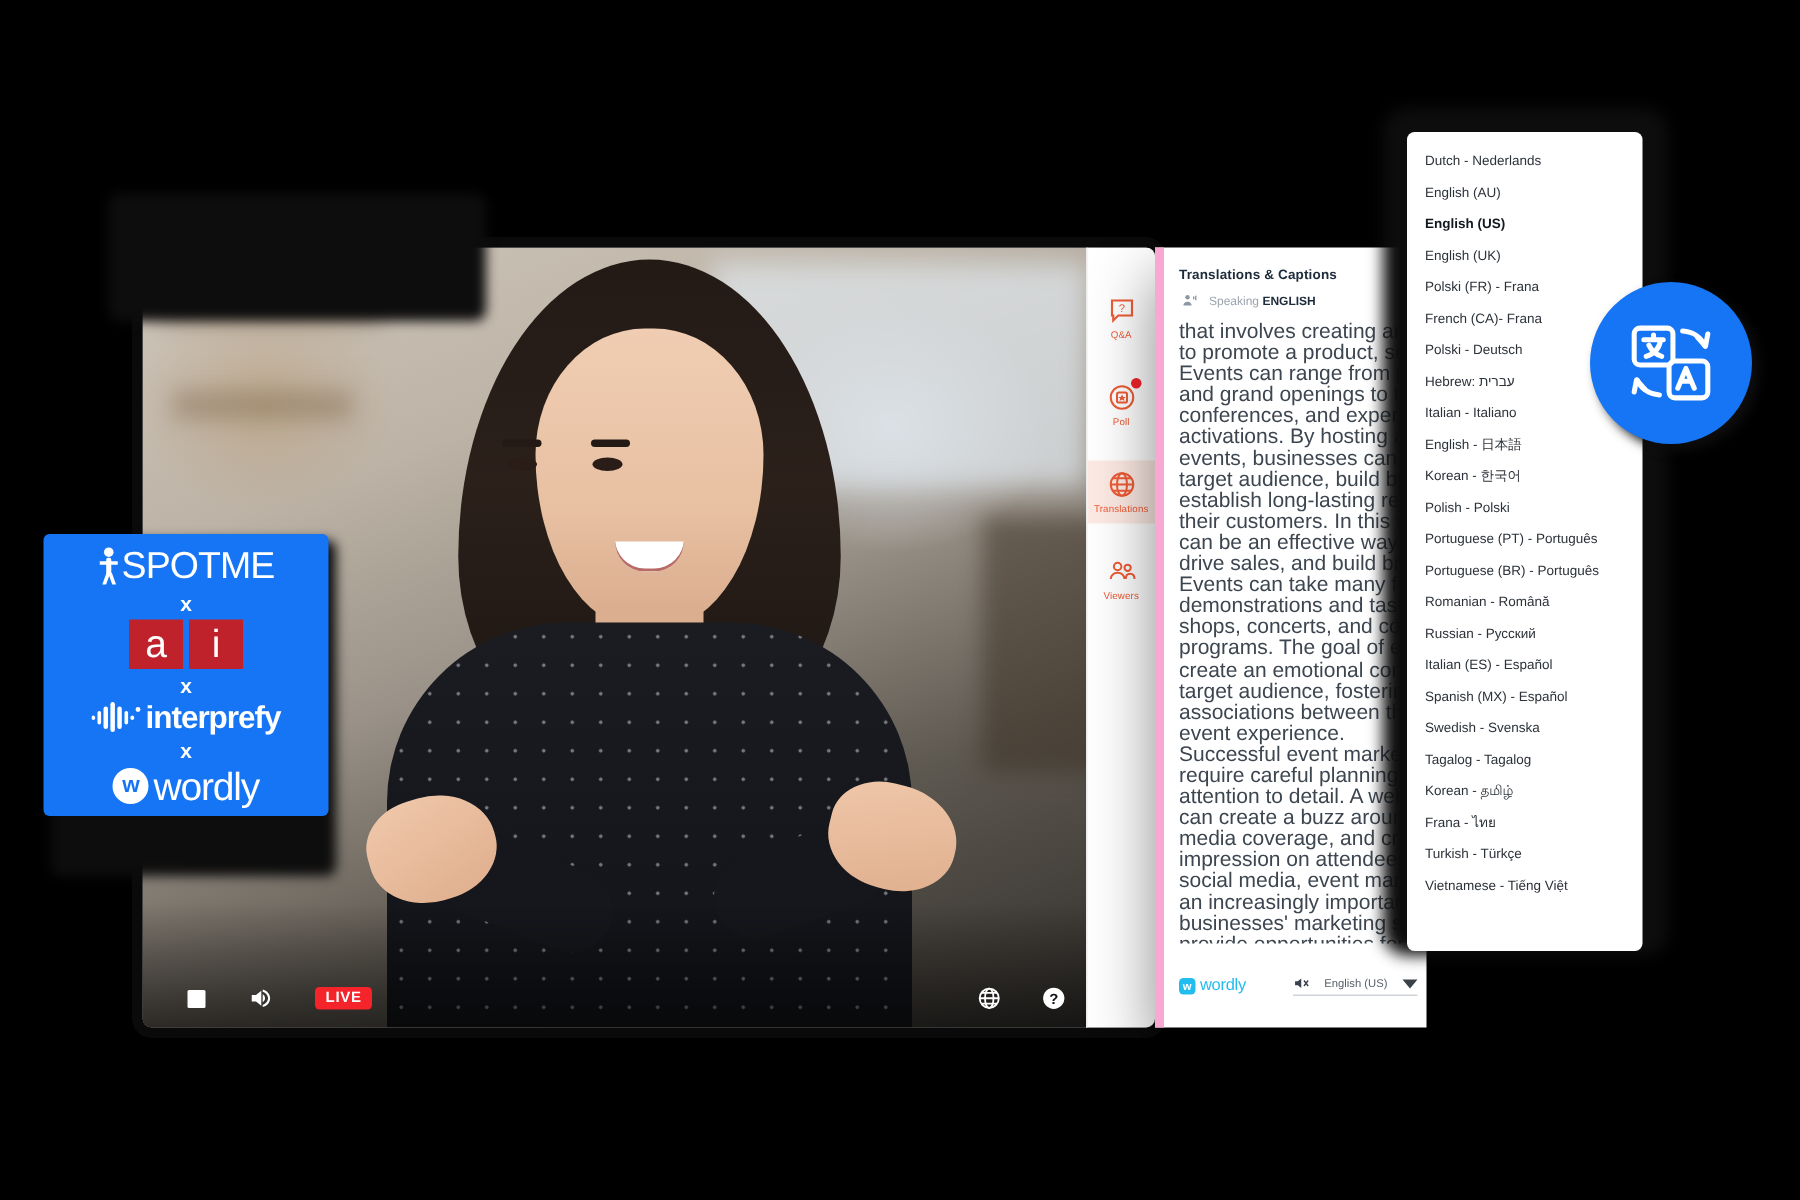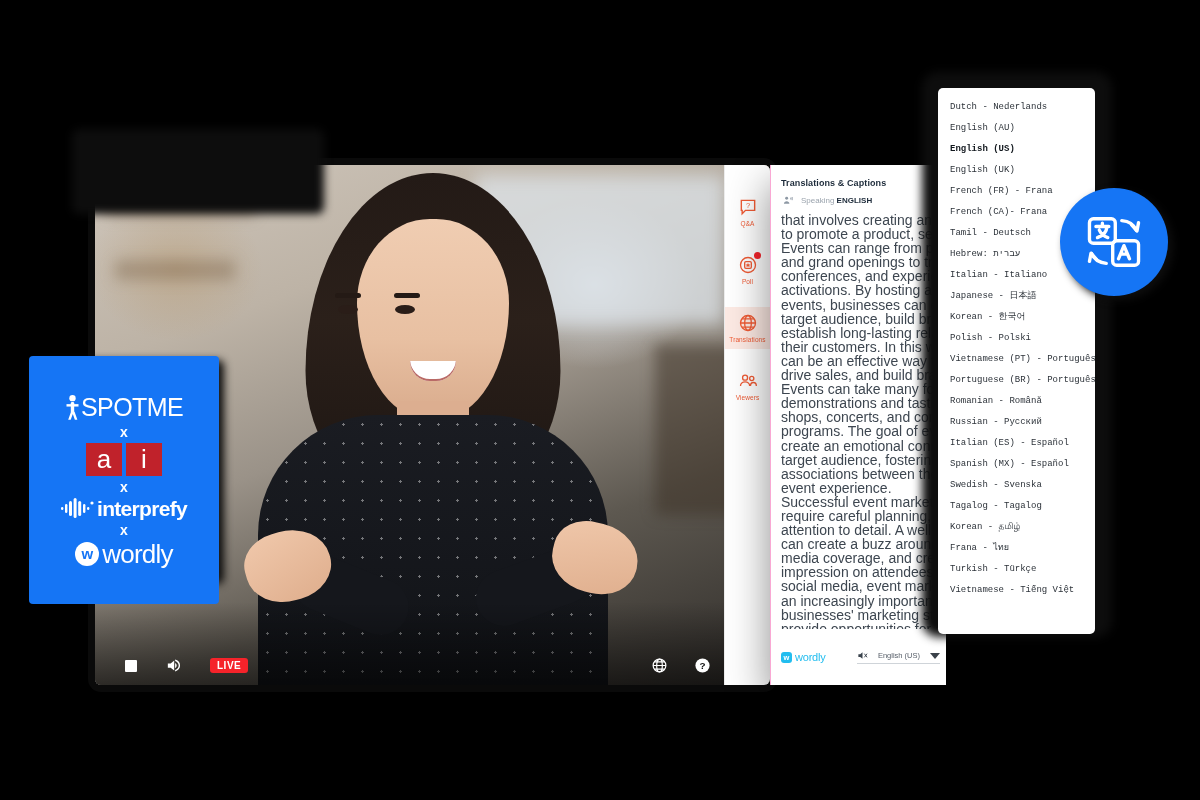--- a/index.html
+++ b/index.html
@@ -94,21 +94,21 @@
   .rail-item{width:45px;display:flex;flex-direction:column;align-items:center;gap:3px;padding:6px 0;position:relative;}
   .rail-item.active{background:#fdeae4;}
   .rail-ic{width:20px;height:20px;color:#ef5b35;}
   .rail-ic svg{width:100%;height:100%;display:block;}
   .rail-lbl{font-size:6.5px;color:#ef5b35;letter-spacing:.1px;}
   .badge-dot{position:absolute;top:3px;right:9px;width:7px;height:7px;border-radius:50%;background:#f5232a;}
 
   
   .panel{
     position:absolute;left:770px;top:165px;width:175px;height:520px;
-    background:#fff;border-left:1px solid #f9a8d4;
+    background:#fff;border-left:6px solid #f9a8d4;
     box-shadow:0 18px 40px rgba(0,0,0,.45);
     z-index:20;display:flex;flex-direction:column;overflow:hidden;
   }
   .panel-title{font-size:9px;font-weight:bold;color:#1d2b3a;padding:13px 0 7px 10px;letter-spacing:.1px;}
   .speaking{display:flex;align-items:center;gap:7px;padding:0 0 7px 12px;}
   .sp-ic{width:11px;height:11px;color:#8d98a4;}
   .sp-ic svg{width:100%;height:100%;display:block;}
   .sp-txt{font-size:8px;color:#9aa3ad;}
   .sp-txt b{color:#1d2b3a;}
   .transcript{
@@ -132,21 +132,21 @@
     border-radius:16px;
     background:#0d0d0d;
     filter:blur(5px);
     z-index:25;
   }
   .dropdown{
     position:absolute;left:938px;top:88px;width:157px;height:537px;
     background:#fff;border-radius:5px;z-index:26;
     padding:9px 0 0 0;overflow:hidden;
   }
-  .dd-item{font-size:9px;color:#2c3239;padding:4px 0 4px 12px;line-height:13px;white-space:nowrap;font-family:Liberation Mono, monospace;}
+  .dd-item{font-size:9px;color:#2c3239;padding:4px 0 4px 12px;line-height:13px;white-space:nowrap;}
   .dd-item.sel{font-weight:bold;color:#12181e;}
 
   
   .tr-shadow{position:absolute;left:1065px;top:192px;width:108px;height:108px;border-radius:50%;background:#0d0d0d;filter:blur(4px);z-index:27;}
   .tr-circle{
     position:absolute;left:1060px;top:188px;width:108px;height:108px;border-radius:50%;
     background:#1575f5;z-index:28;display:flex;align-items:center;justify-content:center;
   }
   .tr-circle svg{width:62px;height:62px;display:block;}
 
@@ -158,21 +158,21 @@
   }
   .globe-big{width:54px;height:54px;color:#fff;flex:none;}
   .globe-big svg{width:100%;height:100%;display:block;}
   .or-txt{color:#fff;line-height:1.02;}
   .or-n{font-size:34px;font-weight:bold;text-align:center;letter-spacing:-.5px;}
   .or-l{font-size:22px;text-align:center;letter-spacing:-.3px;}
 
   
   .bl-shadow{position:absolute;left:34px;top:360px;width:190px;height:224px;border-radius:6px;background:#0d0d0d;filter:blur(4px);z-index:29;}
   .blue{
-    position:absolute;left:29px;top:356px;width:190px;height:248px;border-radius:4px;
+    position:absolute;left:29px;top:356px;width:190px;height:188px;border-radius:4px;
     background:#1575f5;z-index:30;
     display:flex;flex-direction:column;align-items:center;justify-content:center;gap:4px;
     color:#fff;
   }
   .row{display:flex;align-items:center;justify-content:center;gap:3px;}
   .x-mark{font-size:14px;font-weight:bold;color:#fff;line-height:1;}
   .spotme{display:flex;align-items:center;gap:1px;}
   .spotme svg{width:15px;height:27px;display:block;color:#fff;}
   .spotme-t{font-size:25px;letter-spacing:-.6px;line-height:1;}
   .ai{display:flex;gap:4px;}
@@ -362,29 +362,29 @@
       </div>
     </div>
   </div>
 
   <div class="dd-shadow"></div>
   <div class="dropdown" id="dropdown">
       <div class="dd-item">Dutch - Nederlands</div>
       <div class="dd-item">English (AU)</div>
       <div class="dd-item sel">English (US)</div>
       <div class="dd-item">English (UK)</div>
-      <div class="dd-item">French (FR) - Frana</div>
+      <div class="dd-item">Polski (FR) - Frana</div>
       <div class="dd-item">French (CA)- Frana</div>
-      <div class="dd-item">Tamil - Deutsch</div>
+      <div class="dd-item">Polski - Deutsch</div>
       <div class="dd-item">Hebrew: עברית</div>
       <div class="dd-item">Italian - Italiano</div>
-      <div class="dd-item">Japanese - 日本語</div>
+      <div class="dd-item">English - 日本語</div>
       <div class="dd-item">Korean - 한국어</div>
       <div class="dd-item">Polish - Polski</div>
-      <div class="dd-item">Vietnamese (PT) - Português</div>
+      <div class="dd-item">Portuguese (PT) - Português</div>
       <div class="dd-item">Portuguese (BR) - Português</div>
       <div class="dd-item">Romanian - Română</div>
       <div class="dd-item">Russian - Русский</div>
       <div class="dd-item">Italian (ES) - Español</div>
       <div class="dd-item">Spanish (MX) - Español</div>
       <div class="dd-item">Swedish - Svenska</div>
       <div class="dd-item">Tagalog - Tagalog</div>
       <div class="dd-item">Korean - தமிழ்</div>
       <div class="dd-item">Frana - ไทย</div>
       <div class="dd-item">Turkish - Türkçe</div>

